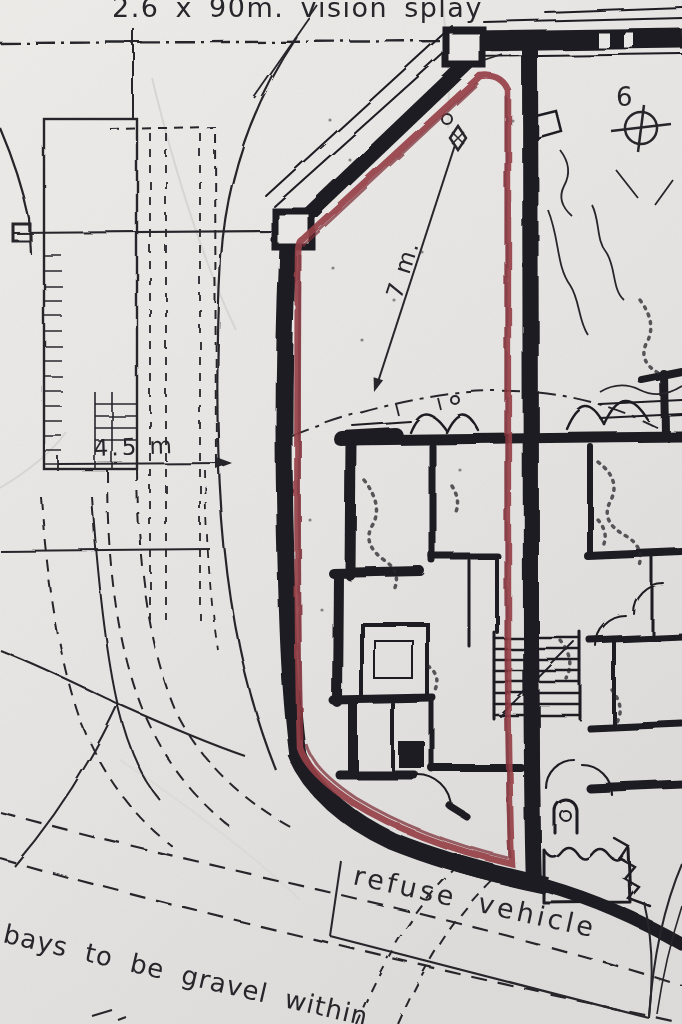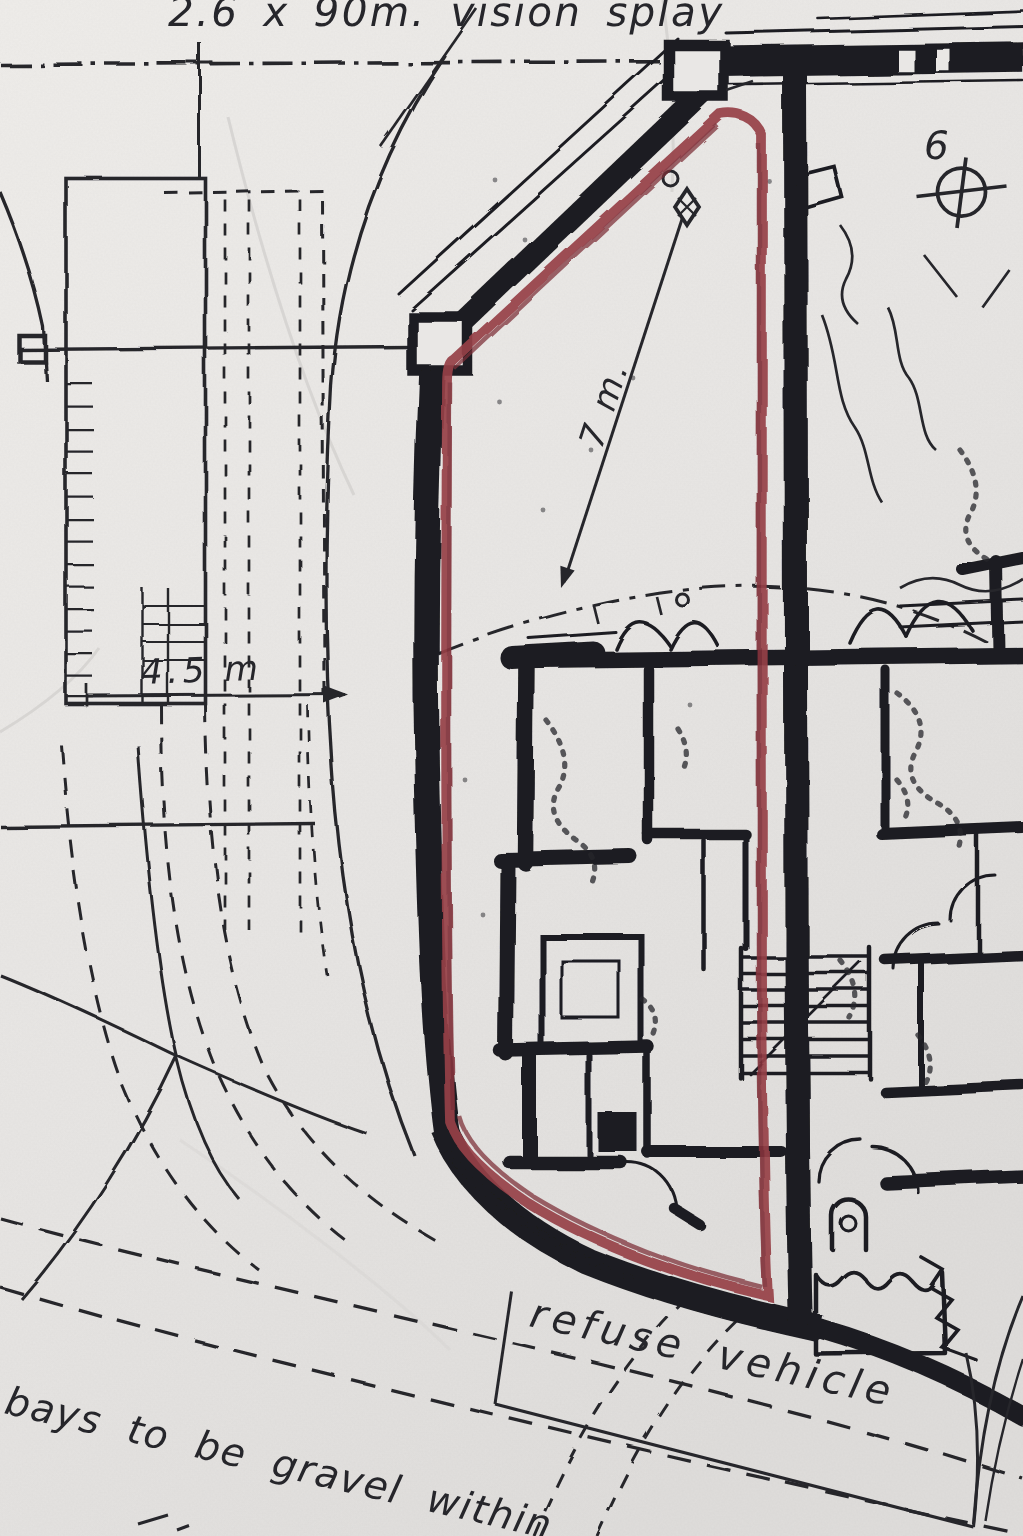--- a/index.html
+++ b/index.html
@@ -1,20 +1,19 @@
 <!DOCTYPE html>
 <html><head>
 <meta charset="utf-8">
 <style>
   html,body{margin:0;padding:0;background:#555;}
   .page{
     position:relative;width:682px;height:1024px;overflow:hidden;
     background:#e9e7e5;
     font-family:"DejaVu Sans",sans-serif;
-    font-style:italic;
   }
   svg{position:absolute;left:0;top:0;display:block;}
   text{fill:#26262b;}
   .hand{font-family:"DejaVu Sans",sans-serif;font-weight:500;}
   .ink{stroke:#26262b;fill:none;}
   .band{stroke:#1c1c21;fill:none;}
 </style>
 </head>
 <body>
 

